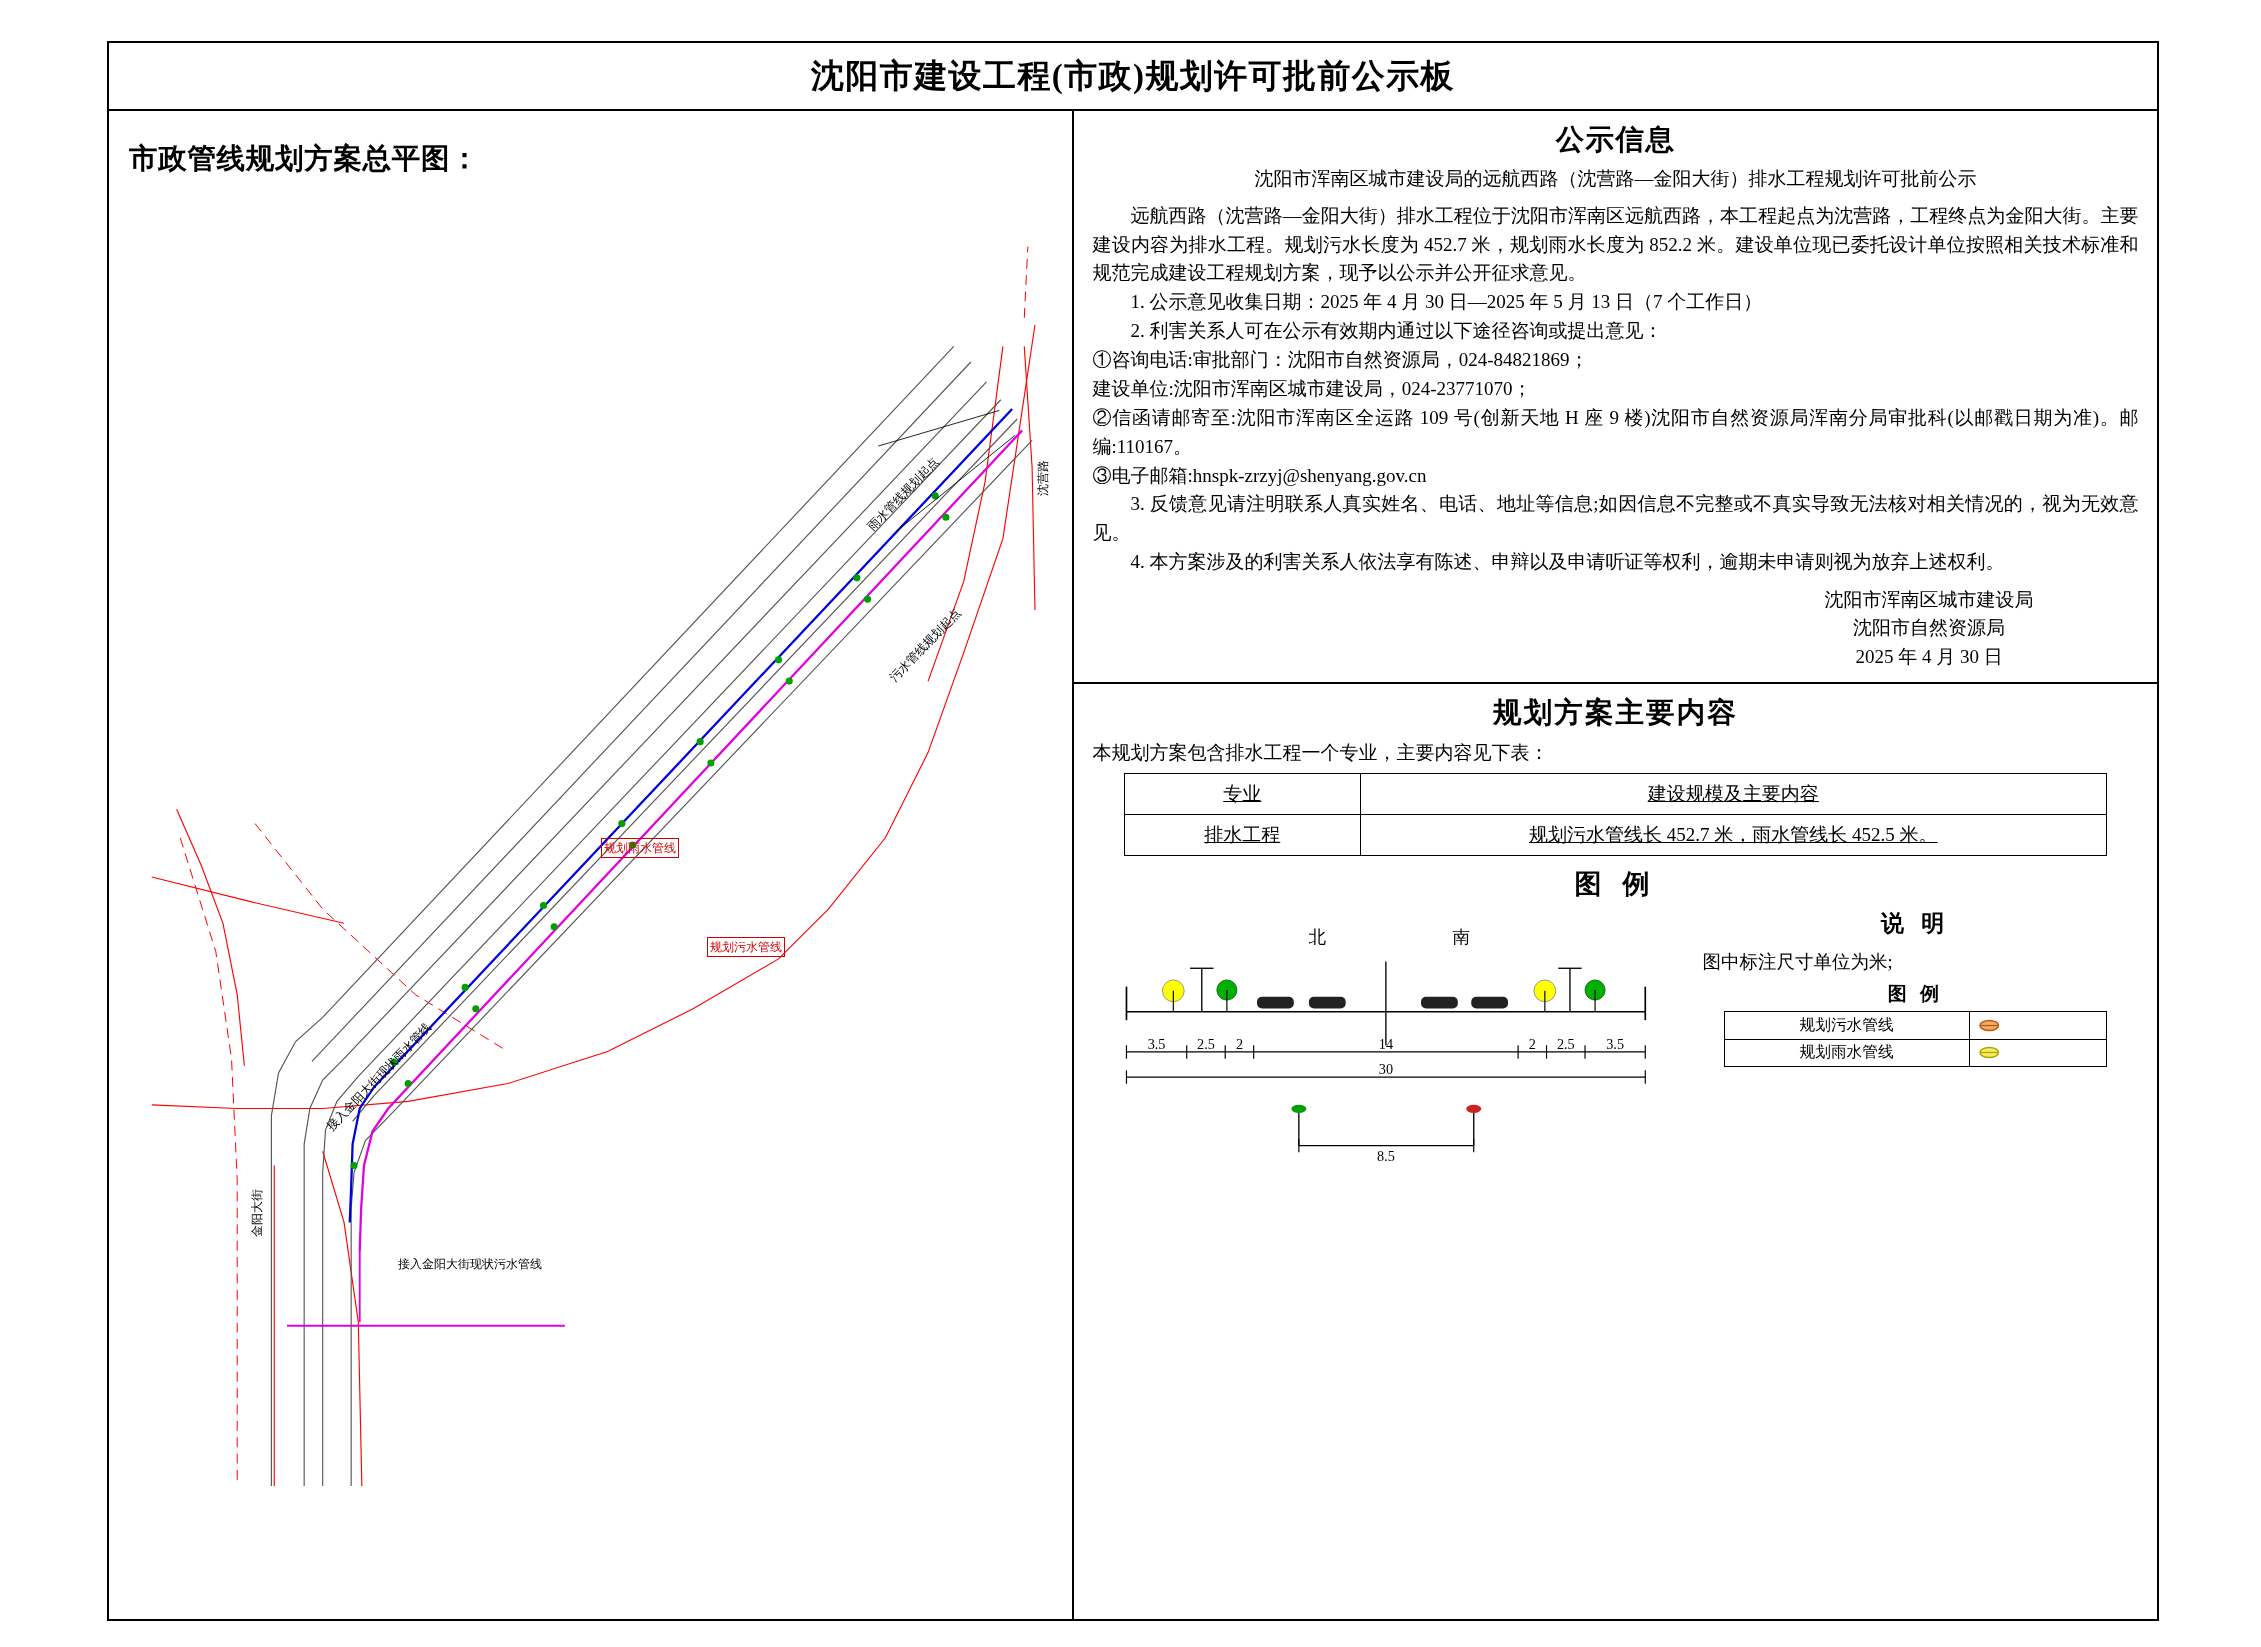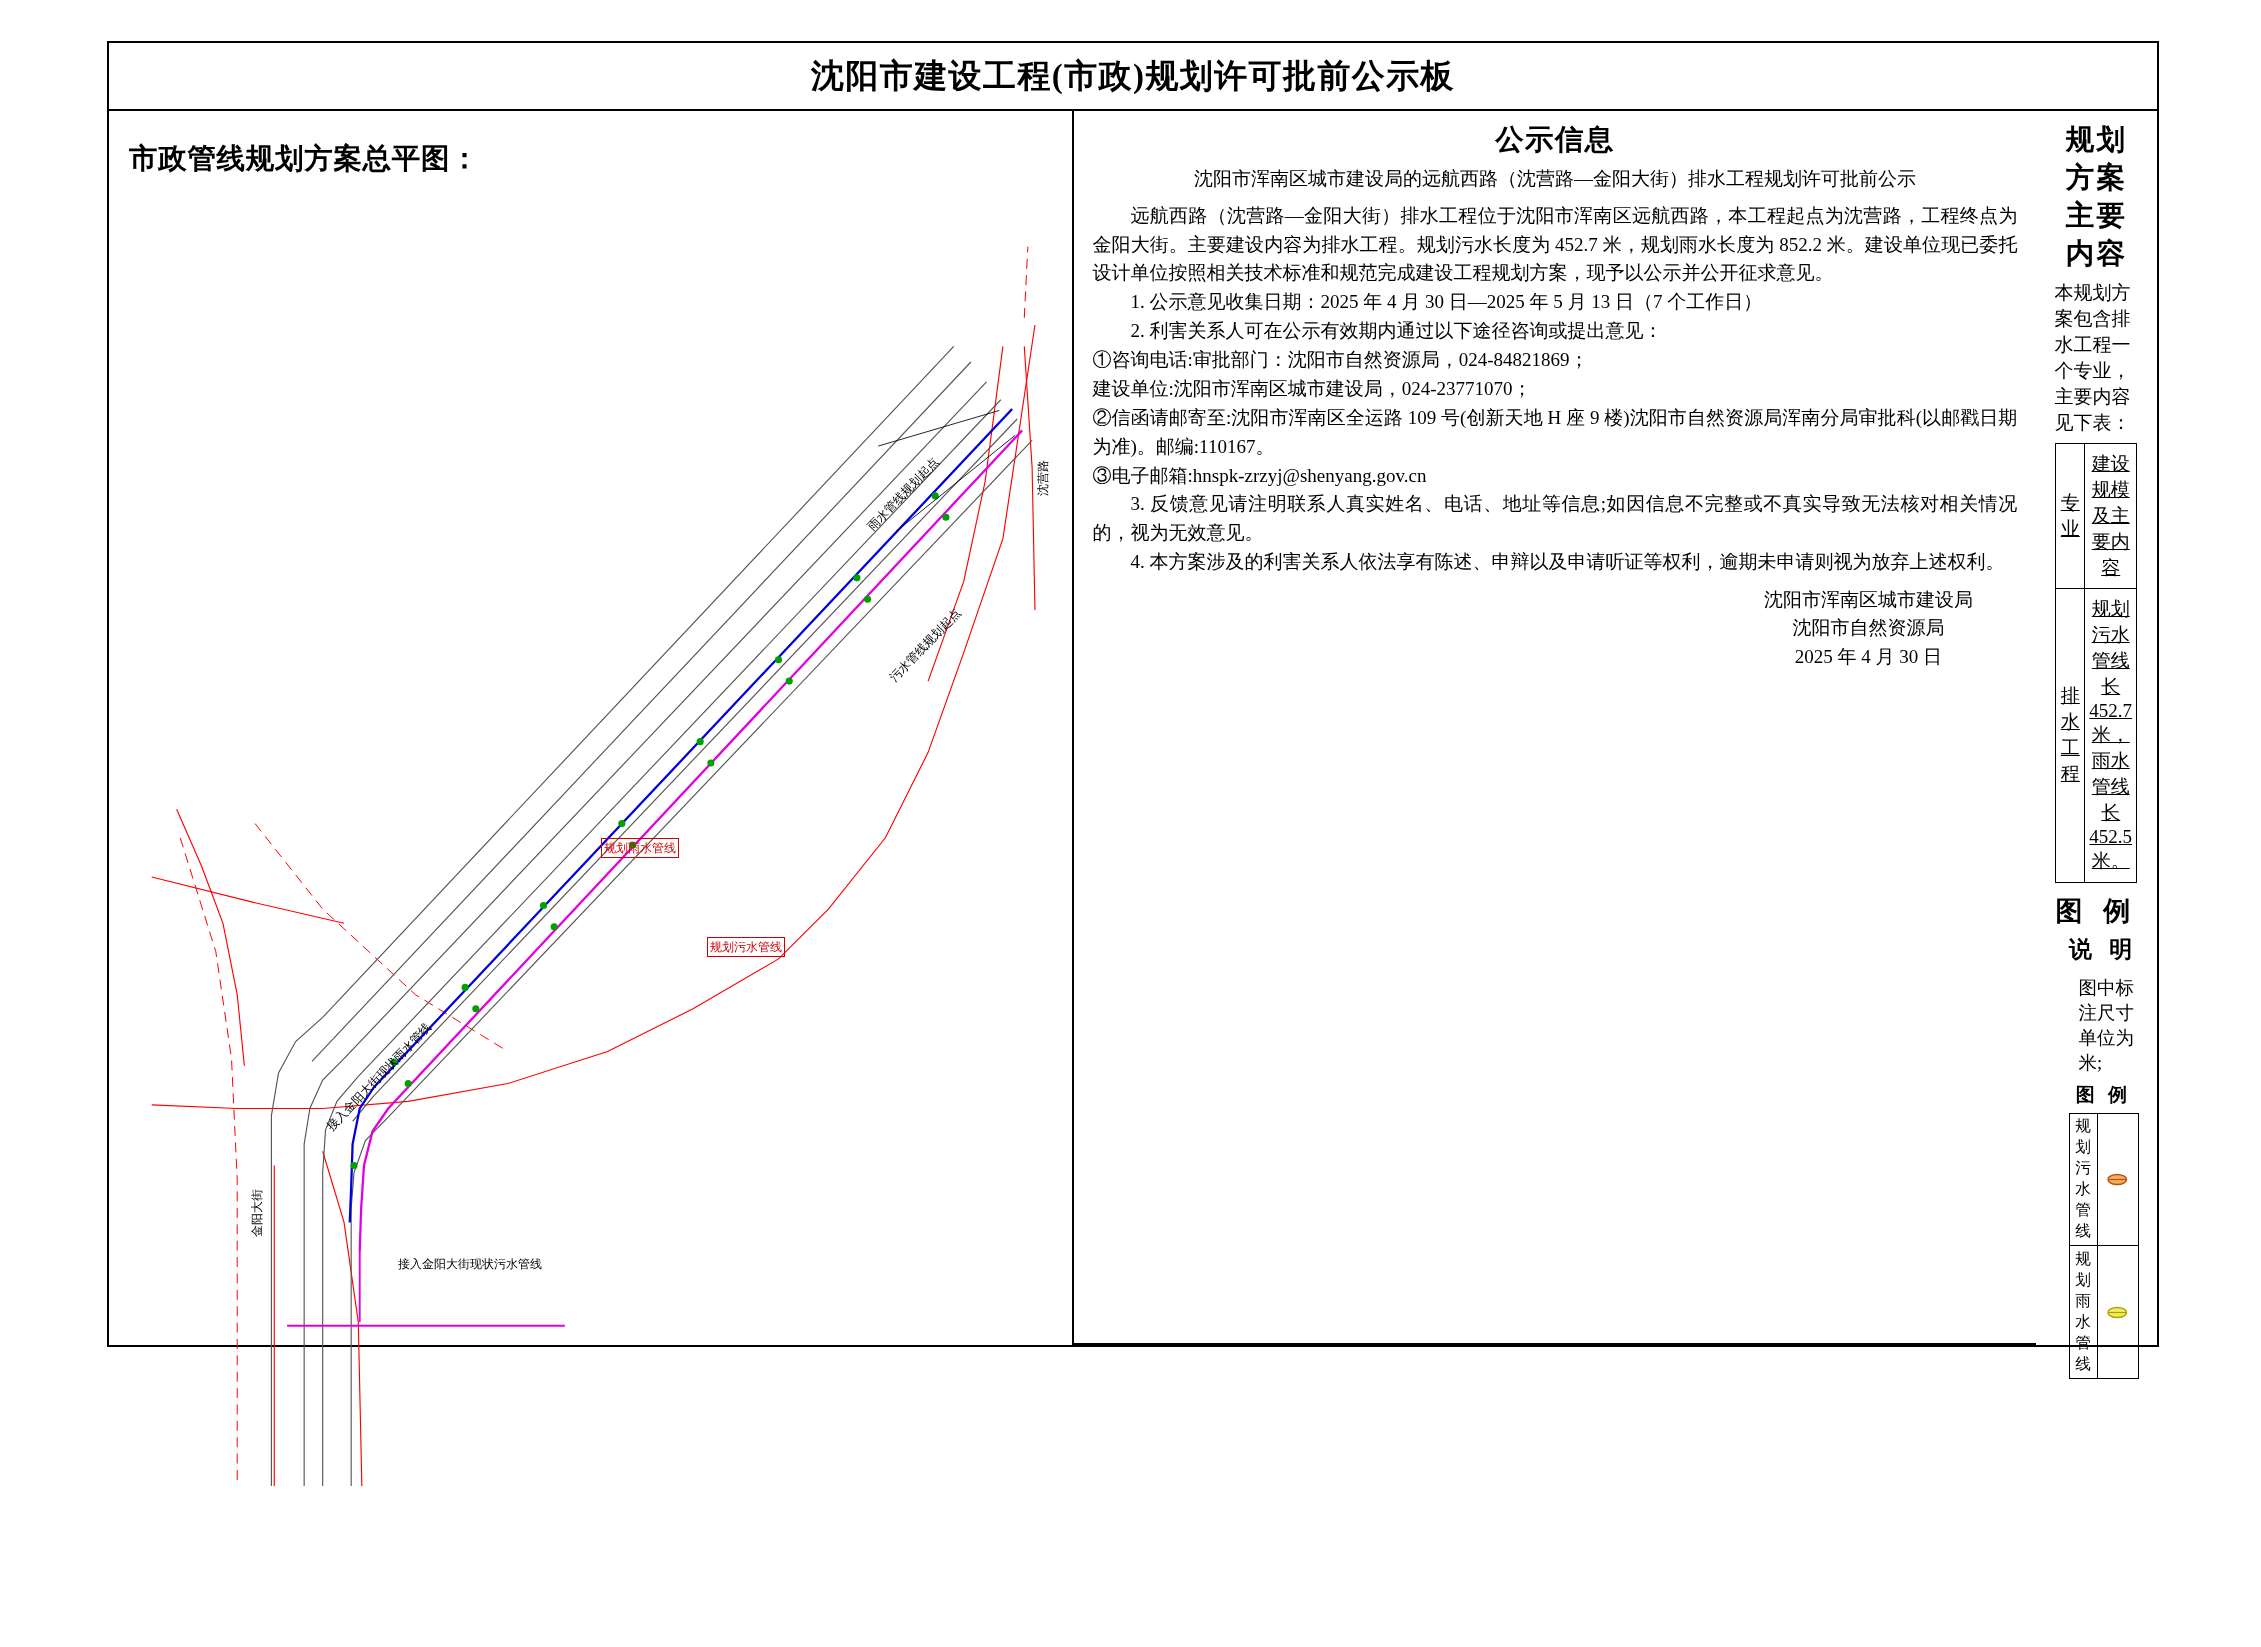--- a/index.html
+++ b/index.html
@@ -13,21 +13,21 @@
     font-family: "Liberation Serif", "DejaVu Serif", serif;
     color: #000;
     position: relative;
     overflow: hidden;
   }
   .board {
     position: absolute;
     left: 107px;
     top: 41px;
     width: 2052px;
-    height: 1306px;
+    height: 1580px;
     border: 2.1px solid #000;
     box-sizing: border-box;
     display: flex;
     flex-direction: column;
   }
   .board-title {
     height: 66px;
     border-bottom: 2.1px solid #000;
     display: flex;
     align-items: center;
@@ -58,21 +58,21 @@
   .map-area {
     position: absolute;
     left: 0;
     top: 0;
     width: 100%;
     height: 100%;
   }
   .right-pane {
     flex: 1;
     display: flex;
-    flex-direction: row;
+    flex-direction: column;
     min-width: 0;
   }
   .notice-block {
     border-bottom: 2.1px solid #000;
     padding: 10px 18.5px 11.4px 18.5px;
     box-sizing: border-box;
   }
   .notice-heading {
     text-align: center;
     font-size: 28.5px;

